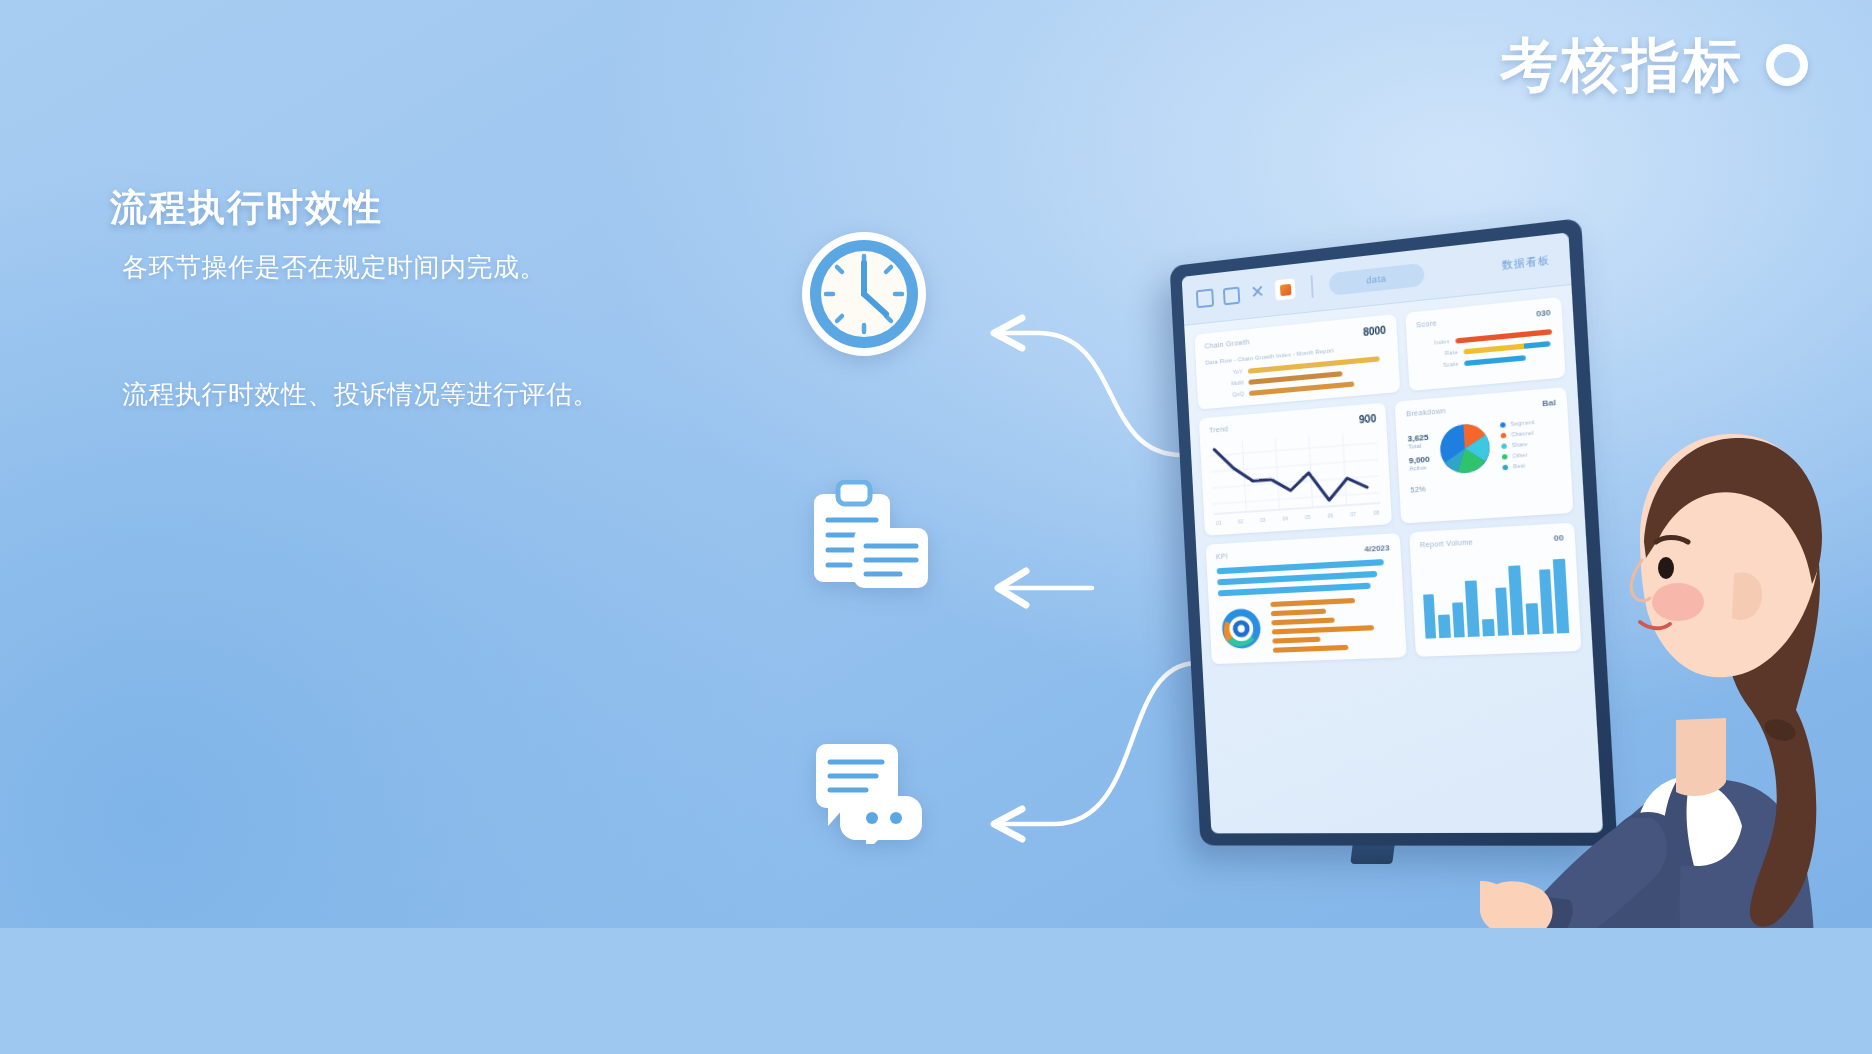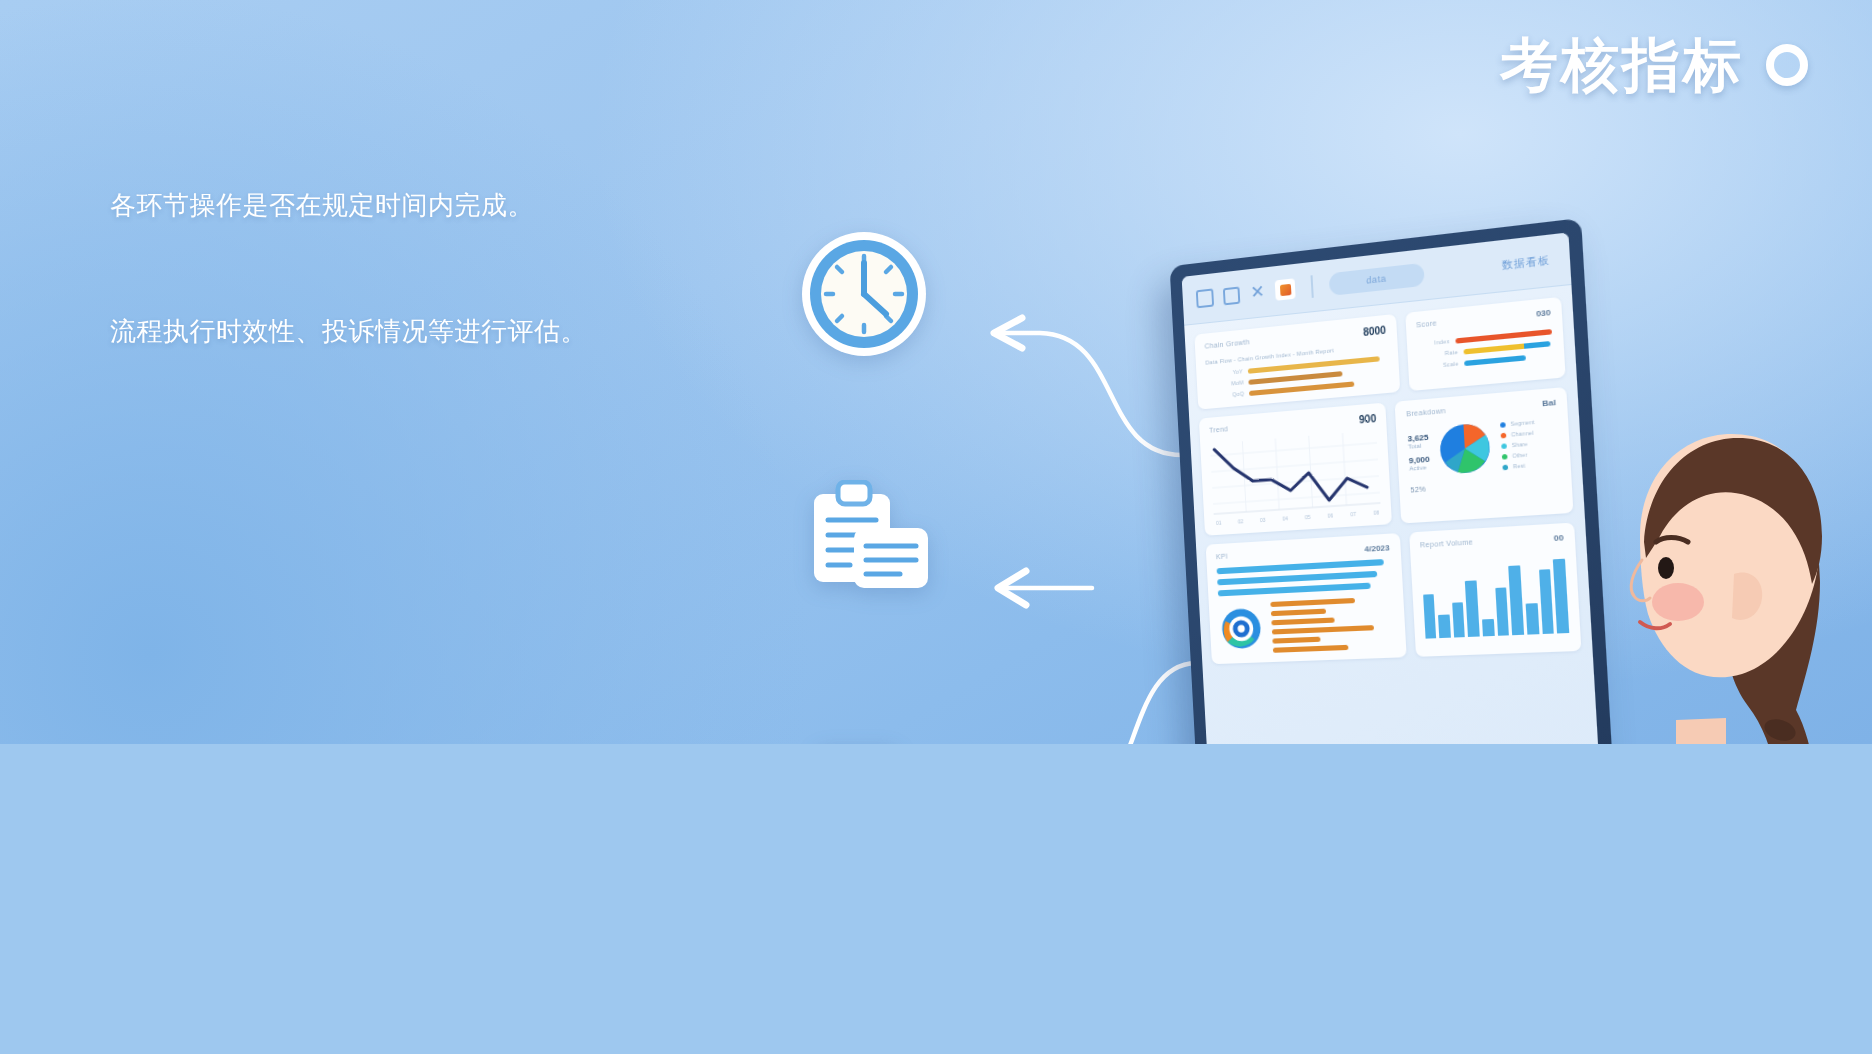--- a/index.html
+++ b/index.html
@@ -2,21 +2,21 @@
 <html><head>
 <meta charset="utf-8">
 <style>
   html,body{margin:0;padding:0;}
   body{
     width:1872px;height:1054px;overflow:hidden;
     font-family:"Liberation Sans","DejaVu Sans",sans-serif;
     background:#9ec8ef;
   }
   #stage{
-    position:relative;width:1872px;height:744px;overflow:hidden;
+    position:relative;width:1872px;height:928px;overflow:hidden;
     background:
       radial-gradient(1400px 900px at 78% 18%, #cfe4fa 0%, rgba(207,228,250,0) 62%),
       radial-gradient(1100px 1100px at 8% 88%, #7fb4e8 0%, rgba(127,180,232,0) 60%),
       linear-gradient(150deg,#a8cdf2 0%,#9cc5ef 38%,#8cbcec 68%,#7fb2e7 100%);
   }
 
   
   .title-wrap{
     position:absolute;right:64px;top:36px;
     display:flex;align-items:center;gap:22px;
@@ -36,21 +36,21 @@
   .blocks{position:absolute;left:110px;top:185px;width:680px;}
   .block{margin-bottom:86px;}
   .block:last-child{margin-bottom:0;}
   .block-title{
     font-size:37px;font-weight:700;color:#ffffff;letter-spacing:2px;
     text-shadow:0 3px 6px rgba(40,80,140,.30);
     line-height:1.25;margin:0 0 16px 0;
   }
   .block-desc{
     font-size:26px;font-weight:400;color:#ffffff;letter-spacing:.5px;
-    line-height:1.55;margin:0;max-width:590px;
+    line-height:1.55;margin:12px;max-width:590px;
     text-shadow:0 2px 5px rgba(40,80,140,.22);
   }
   #b1{top:0;}
   #b2{margin-top:14px;}
 
   
   .icon-col{position:absolute;left:800px;top:230px;width:190px;}
   .icon-box{position:absolute;filter:drop-shadow(0 6px 10px rgba(40,80,140,.20));}
 
   
@@ -150,20 +150,21 @@
 <div id="stage" data-interactable="false">
 
   <div class="title-wrap" data-interactable="false">
     <span class="title-text" data-interactable="false">考核指标</span>
     <span class="title-ring" data-interactable="false"></span>
   </div>
 
   <div class="blocks" data-interactable="false">
 
     <div class="block" id="b1" data-interactable="false">
+      <div class="block-title" data-interactable="false">流程执行时效性</div>
       <p class="block-desc" data-interactable="false">各环节操作是否在规定时间内完成。</p>
     </div>
 
 
     <div class="block" data-interactable="false" style="margin-top:48px;">
       <p class="block-desc" data-interactable="false">流程执行时效性、投诉情况等进行评估。</p>
     </div>
 
   </div>
 

